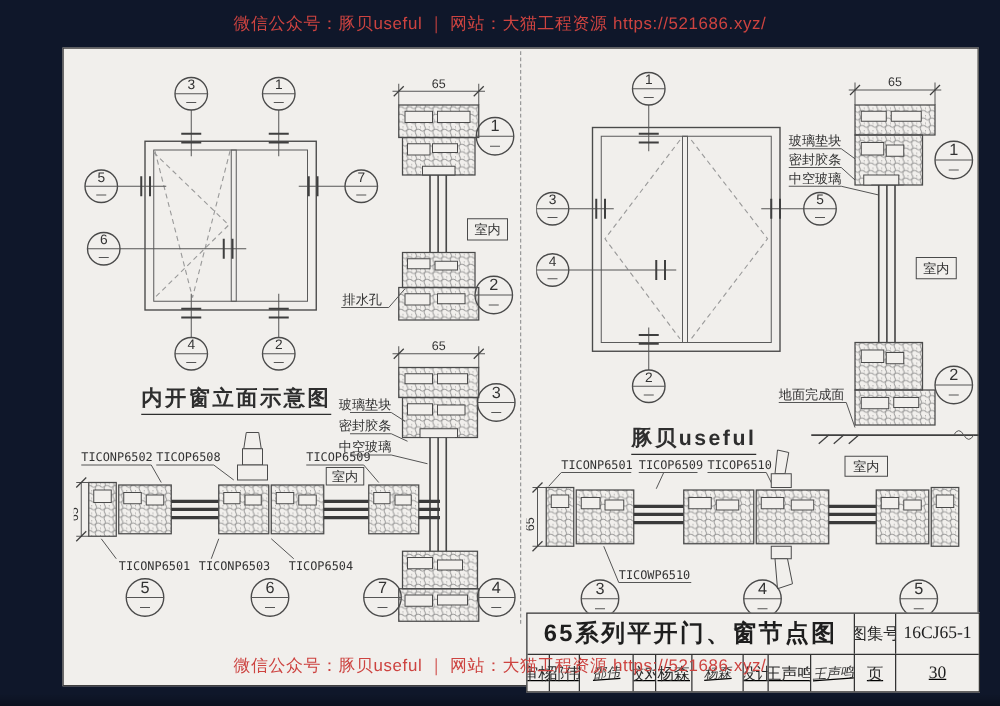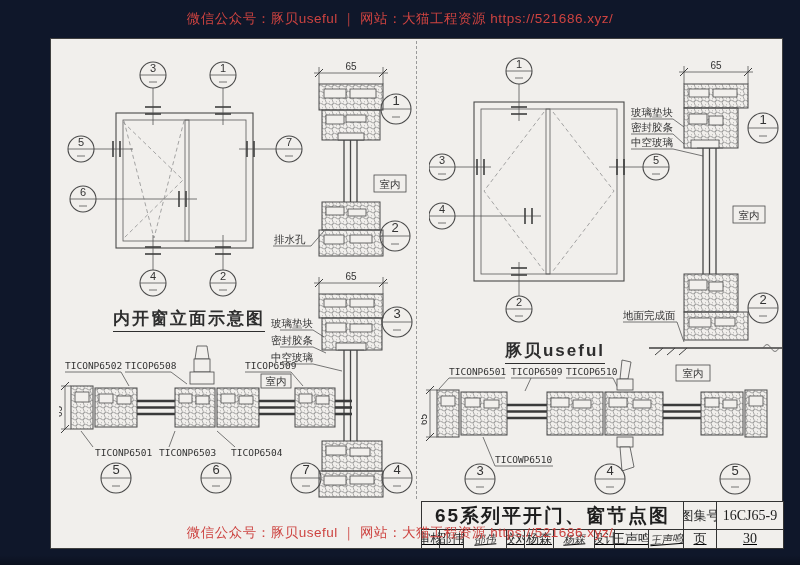--- a/index.html
+++ b/index.html
@@ -25,21 +25,21 @@
   .dash{fill:none;stroke:#9a9a9a;stroke-width:.9;stroke-dasharray:4 3;}
   .dim{stroke:#555;stroke-width:.8;fill:none;}
   .tick{stroke:#3f3f3f;stroke-width:1.6;}
   .slash{stroke:#3f3f3f;stroke-width:1;}
   .gl{stroke:#474747;stroke-width:1.3;fill:none;}
   .glh{stroke:#3a3a3a;stroke-width:2.6;fill:none;}
   .t10{font-size:10px;} .t11{font-size:11px;} .t13{font-size:13px;}
   .cjk{font-size:10.5px;}
   .mono{font-family:"DejaVu Sans Mono",monospace;font-size:9.5px;}
   
-  .tblock{position:absolute;left:370px;top:462px;width:363px;height:48px;
+  .tblock{position:absolute;left:370px;top:451px;width:363px;height:64px;
           border:1.4px solid #333;box-sizing:border-box;background:#f1efec;display:flex;flex-direction:column;}
   .tb-row1{display:flex;height:32px;border-bottom:1px solid #333;}
   .tb-row2{display:flex;flex:1;text-decoration:underline;}
   .tb-cell{border-right:1px solid #333;display:flex;align-items:center;justify-content:center;
            box-sizing:border-box;overflow:hidden;white-space:nowrap;}
   .tb-cell:last-child{border-right:none;}
   .tb-title{font-size:19px;font-weight:bold;letter-spacing:2px;color:#1e1e1e;}
   .tb-sm{font-size:13px;color:#2a2a2a;}
   .tb-atlas{font-family:"Liberation Serif",serif;font-size:14px;color:#1e1e1e;}
   .sig{font-family:"DejaVu Serif",serif;font-style:italic;font-size:11px;color:#333;
@@ -575,21 +575,21 @@
           <line x1="299" y1="120" x2="329" y2="120" class="dim"></line>
         <text x="314" y="116" text-anchor="middle" class="t13">5</text>
         <line x1="310" y1="128" x2="318" y2="128" class="dim"></line>
       </g>
     </svg>
 
     <div class="tblock">
       <div class="tb-row1">
         <div class="tb-cell tb-title" style="width:262px">65系列平开门、窗节点图</div>
         <div class="tb-cell tb-sm" style="width:33px">图集号</div>
-        <div class="tb-cell tb-atlas" style="width:66px">16CJ65-9</div>
+        <div class="tb-cell tb-atlas" style="width:66px">16CJ65-1</div>
       </div>
       <div class="tb-row2">
         <div class="tb-cell tb-sm" style="width:18px">审核</div>
         <div class="tb-cell tb-sm" style="width:24px">邵伟</div>
         <div class="tb-cell" style="width:43px">
           <span class="sig">邵伟</span>
         </div>
         <div class="tb-cell tb-sm" style="width:18px">校对</div>
         <div class="tb-cell tb-sm" style="width:29px">杨森</div>
         <div class="tb-cell" style="width:41px">

